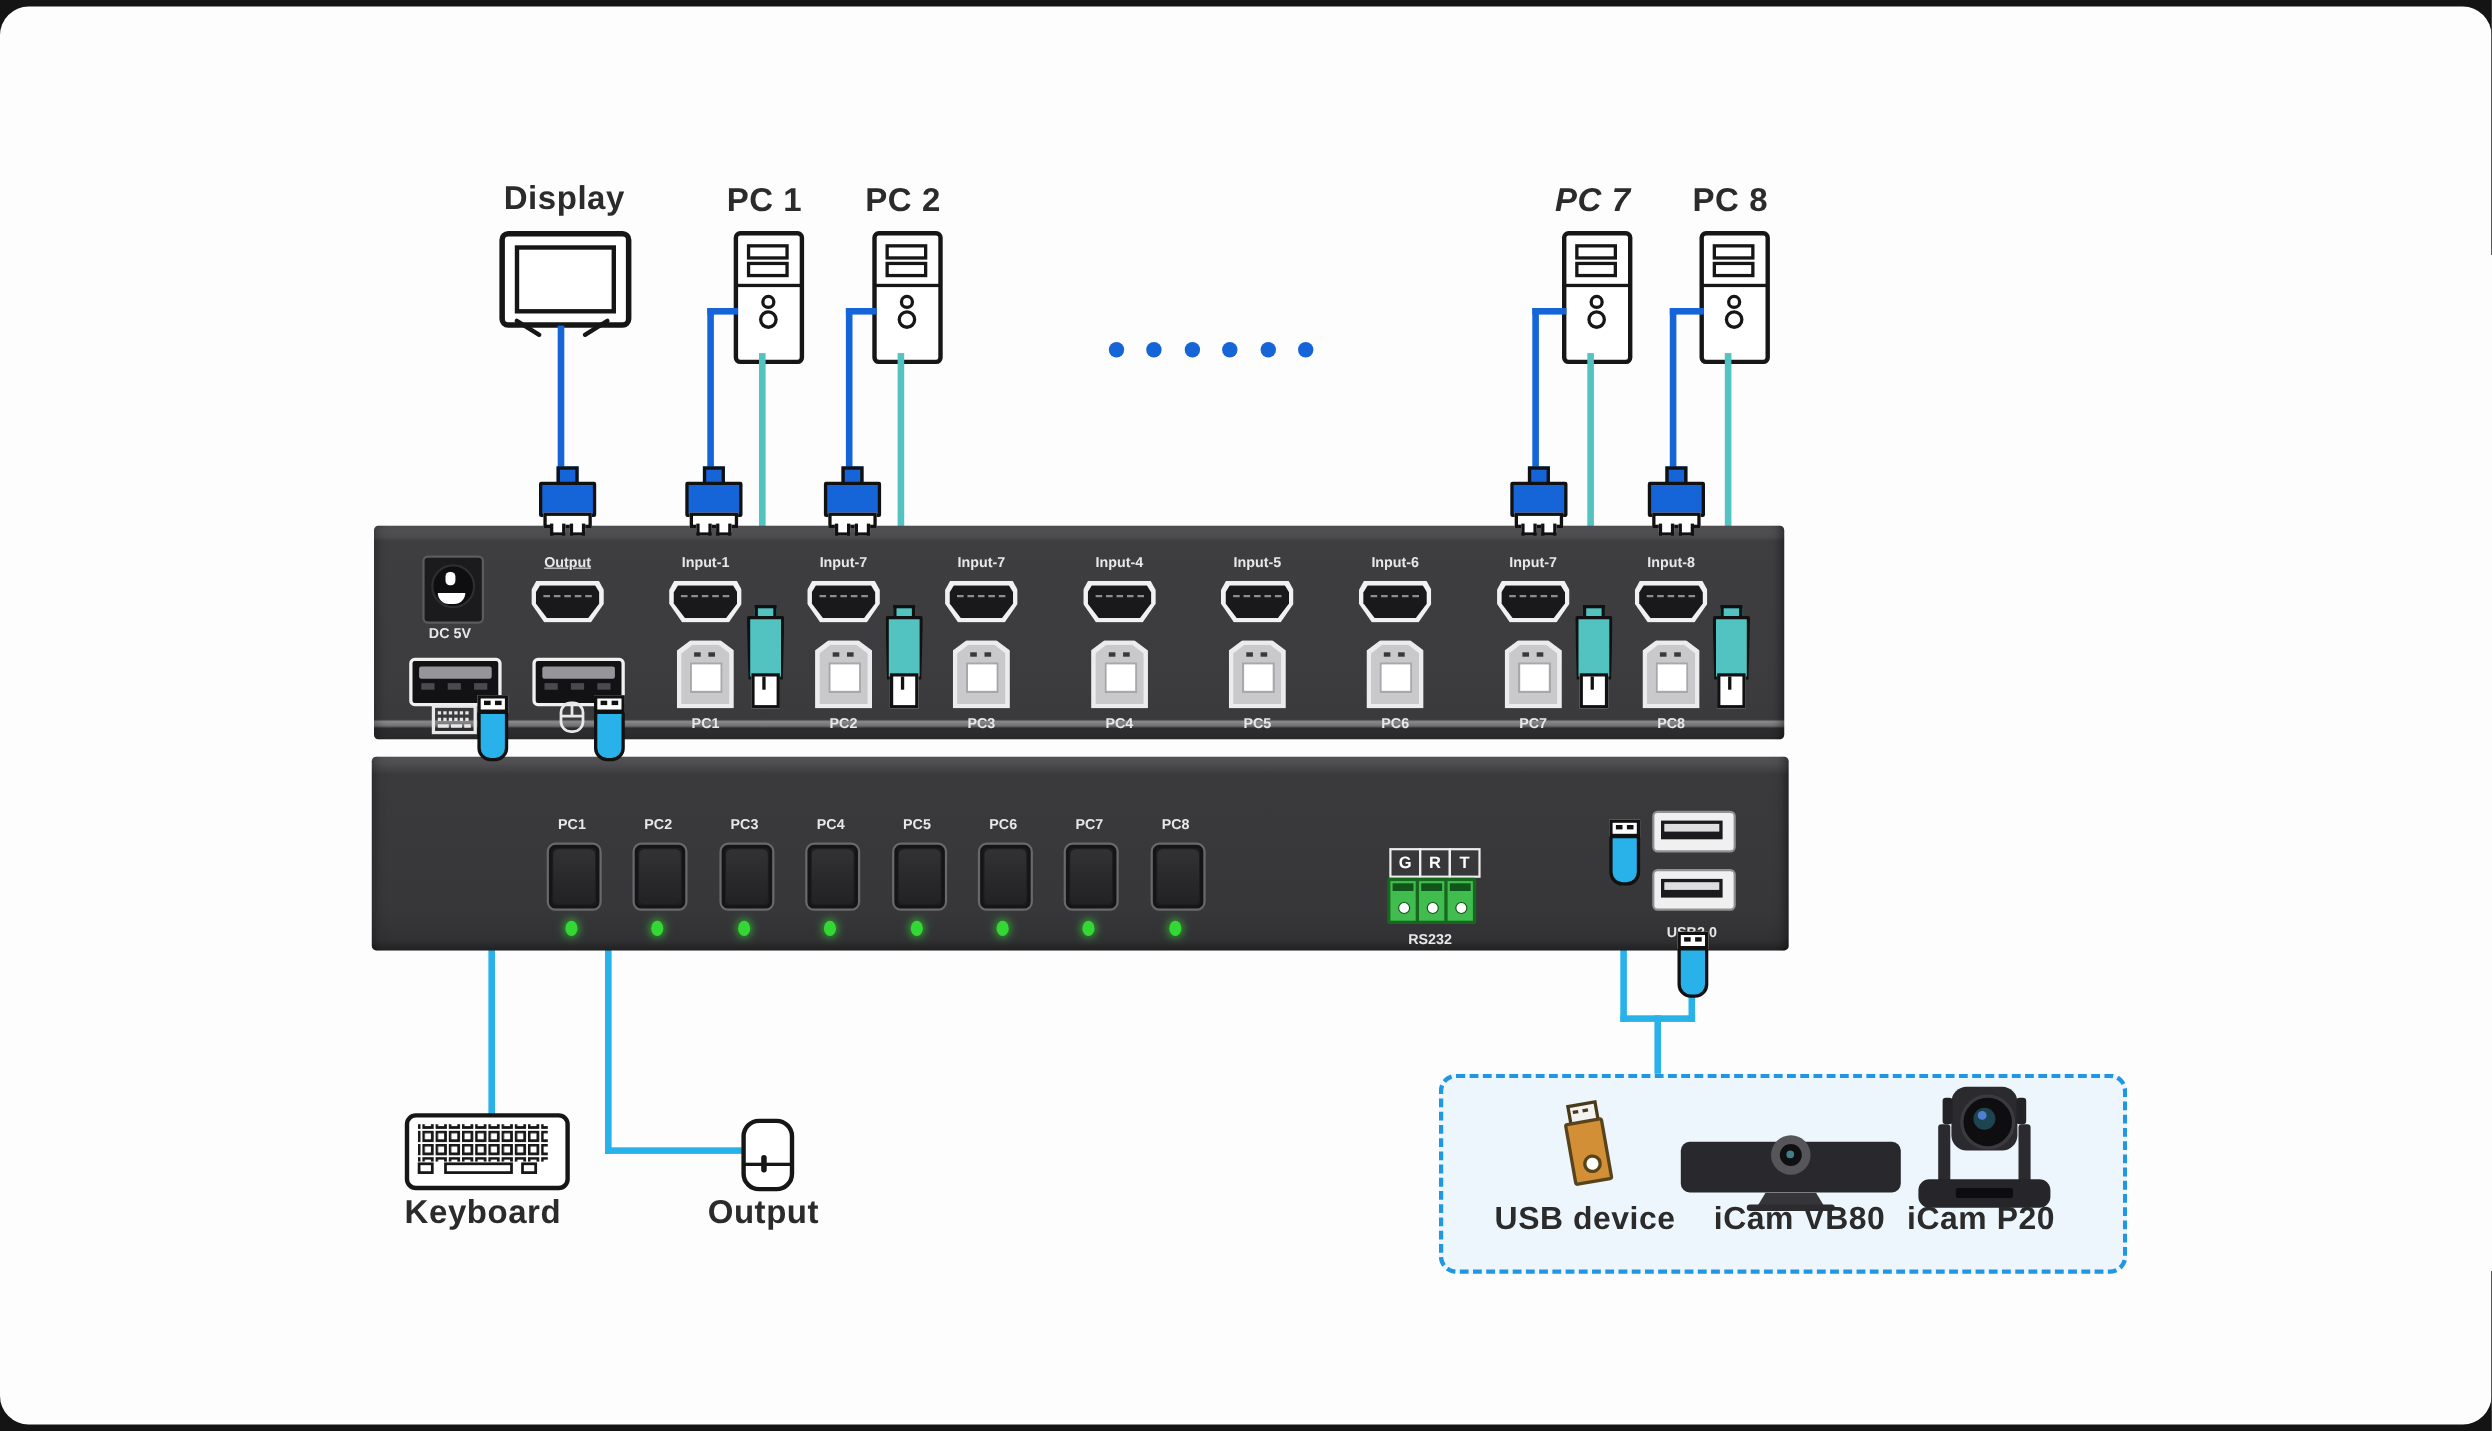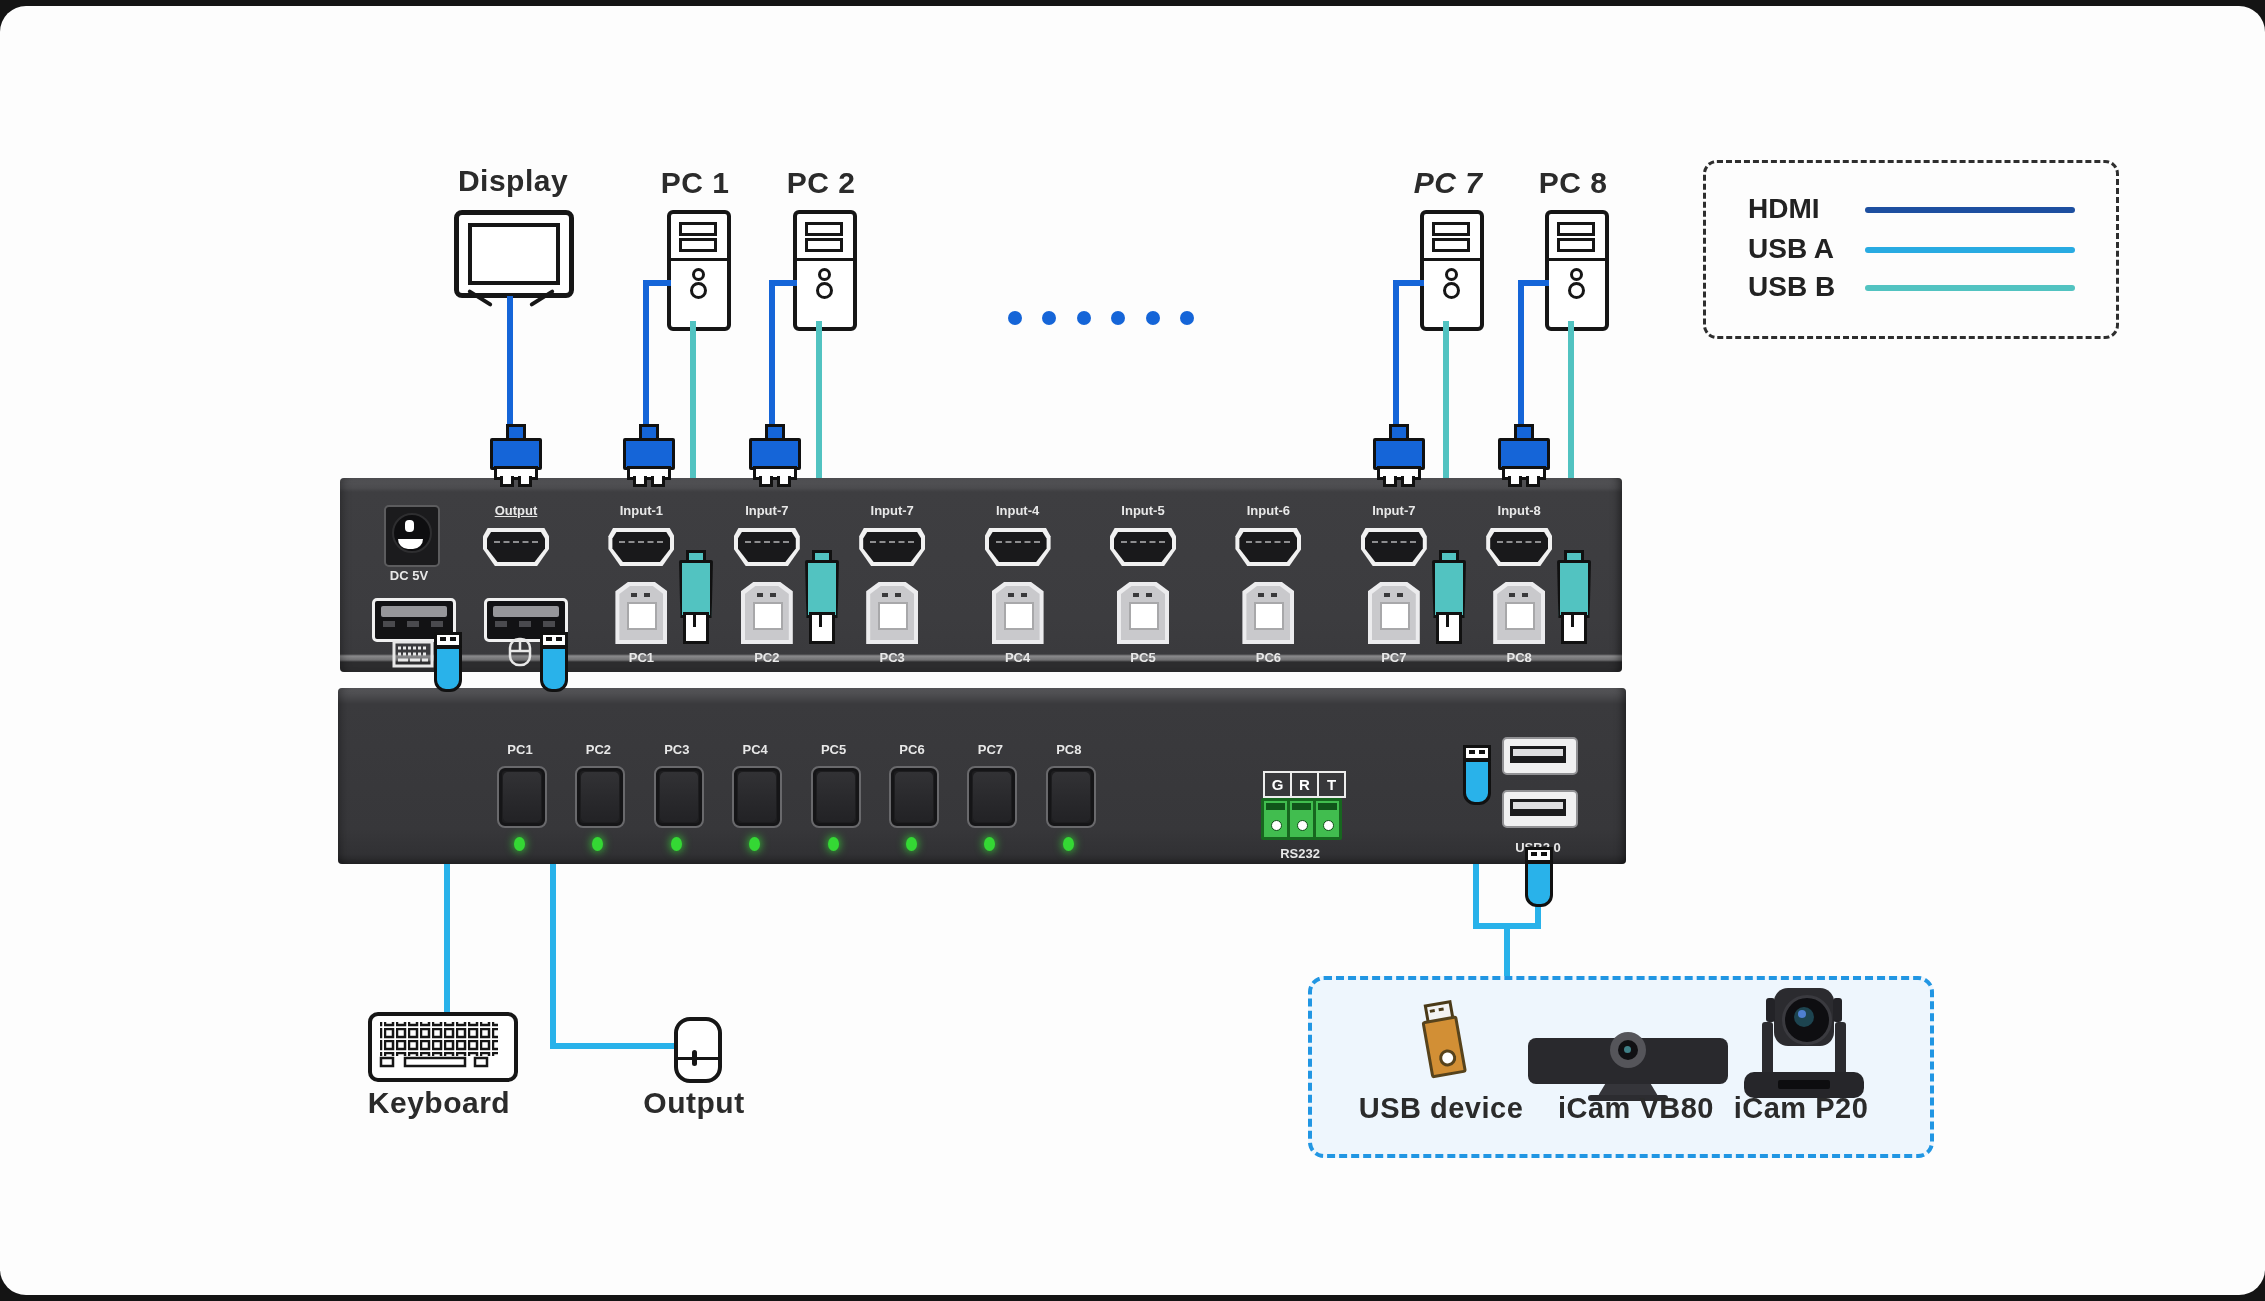--- a/index.html
+++ b/index.html
@@ -176,28 +176,20 @@
 
   <div id="dots">
       <div class="dot" style="left: 1008px; top: 311px; background: rgb(21, 101, 216);"></div>
       <div class="dot" style="left: 1042.4px; top: 311px; background: rgb(21, 101, 216);"></div>
       <div class="dot" style="left: 1076.8px; top: 311px; background: rgb(21, 101, 216);"></div>
       <div class="dot" style="left: 1111.2px; top: 311px; background: rgb(21, 101, 216);"></div>
       <div class="dot" style="left: 1145.6px; top: 311px; background: rgb(21, 101, 216);"></div>
       <div class="dot" style="left: 1180px; top: 311px; background: rgb(21, 101, 216);"></div>
     </div>
 
-  <div class="legend" style="left:1703px;top:160px;width:410px;height:173px;">
-    <div class="ltxt" style="left:42px;top:30px;">HDMI</div>
-    <div class="line" id="leg-line-0" style="left: 159px; top: 44px; background: rgb(29, 79, 160);"></div>
-    <div class="ltxt" style="left:42px;top:70px;">USB A</div>
-    <div class="line" id="leg-line-1" style="left: 159px; top: 84px; background: rgb(41, 171, 226);"></div>
-    <div class="ltxt" style="left:42px;top:108px;">USB B</div>
-    <div class="line" id="leg-line-2" style="left: 159px; top: 122px; background: rgb(82, 195, 193);"></div>
-  </div>
 
   <div id="cables">
       <div class="seg" style="left: 507px; top: 296px; width: 6px; height: 130px; background: rgb(21, 101, 216);"></div>
       <div class="seg" style="left: 643px; top: 280px; width: 28px; height: 6px; background: rgb(21, 101, 216);"></div>
       <div class="seg" style="left: 643px; top: 280px; width: 6px; height: 148px; background: rgb(21, 101, 216);"></div>
       <div class="seg" style="left: 769px; top: 280px; width: 28px; height: 6px; background: rgb(21, 101, 216);"></div>
       <div class="seg" style="left: 769px; top: 280px; width: 6px; height: 148px; background: rgb(21, 101, 216);"></div>
       <div class="seg" style="left: 1393px; top: 280px; width: 31px; height: 6px; background: rgb(21, 101, 216);"></div>
       <div class="seg" style="left: 1393px; top: 280px; width: 6px; height: 148px; background: rgb(21, 101, 216);"></div>
       <div class="seg" style="left: 1518px; top: 280px; width: 31px; height: 6px; background: rgb(21, 101, 216);"></div>

